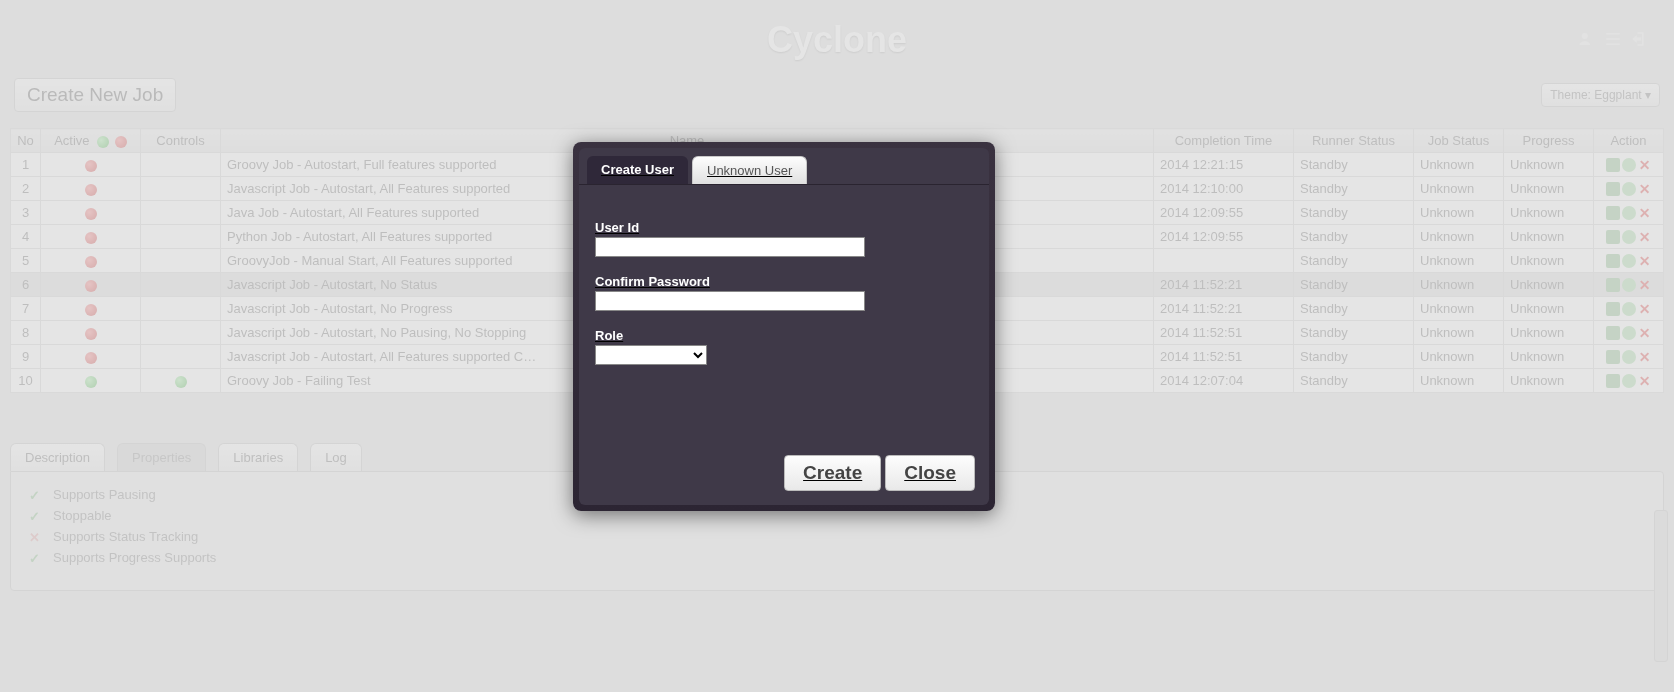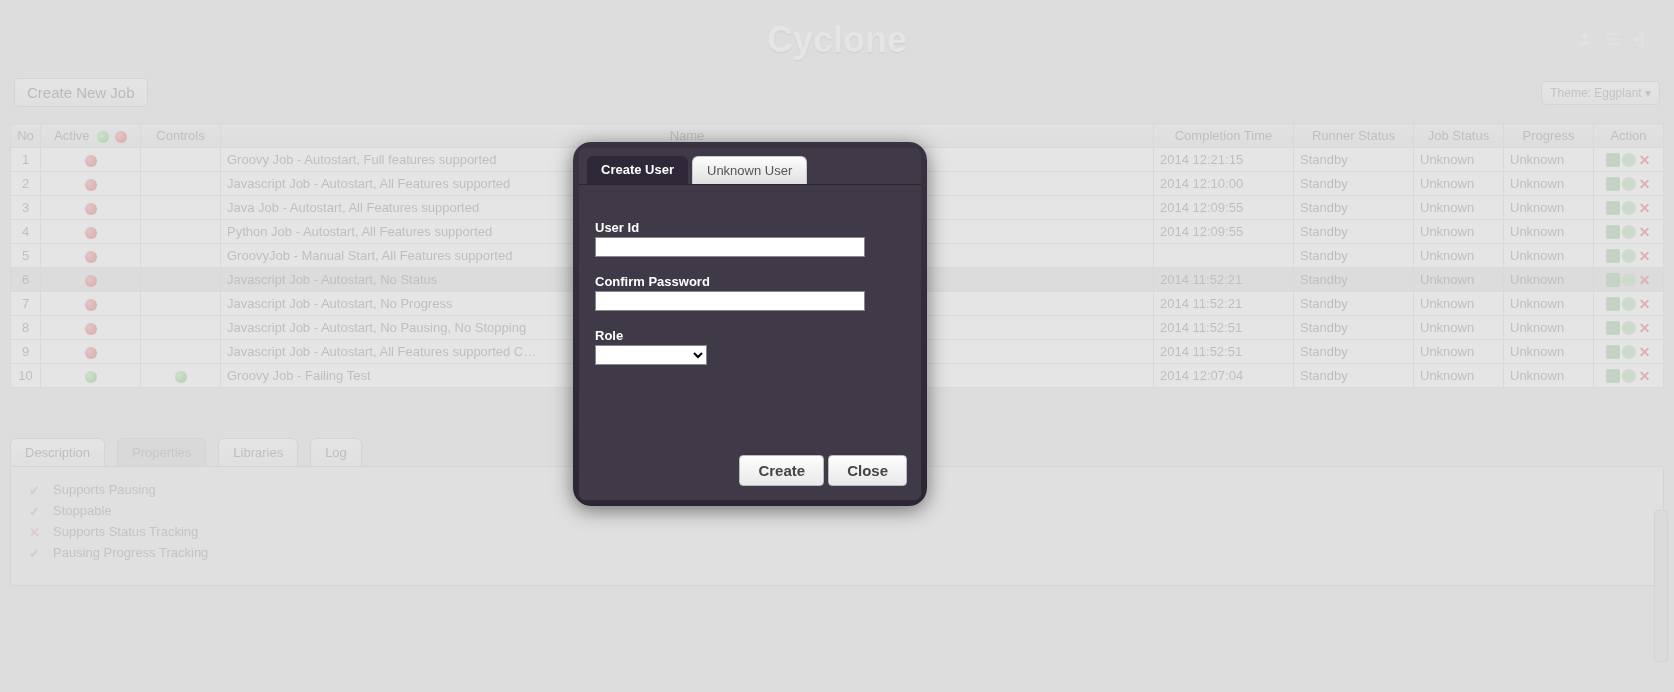--- a/index.html
+++ b/index.html
@@ -9,21 +9,21 @@
   .overlay { position: absolute; inset: 0; background: rgba(220,220,220,0.75); z-index: 50; pointer-events: none; }
 
   .page { position: absolute; inset: 0; padding: 10px; }
 
   .title-bar { position: relative; height: 60px; display: flex; align-items: center; justify-content: center; }
   .title-bar h1 { color: #fff; font-size: 36px; font-weight: bold; text-shadow: 0 1px 2px rgba(0,0,0,.3); }
   .title-icons { position: absolute; right: 16px; top: 20px; display: flex; gap: 8px; }
   .title-icons .icon { width: 18px; height: 18px; display: inline-block; opacity: .6; }
 
   .toolbar { display: flex; justify-content: space-between; align-items: center; padding: 8px 4px 16px 4px; }
-  .btn { background: linear-gradient(#fdfdfd,#e9e9e9); border: 1px solid #bbb; border-radius: 4px; padding: 5px 12px; font-size: 15px; color: #555; cursor: pointer; }
+  .btn { background: linear-gradient(#fdfdfd,#e9e9e9); border: 1px solid #bbb; border-radius: 4px; padding: 5px 12px; font-size: 19px; color: #555; cursor: pointer; }
   .theme-sel { background: linear-gradient(#fdfdfd,#e9e9e9); border: 1px solid #bbb; border-radius: 4px; padding: 4px 8px; font-size: 12px; color: #777; }
 
   table.jobs { width: 100%; border-collapse: collapse; background: #fff; }
   table.jobs th, table.jobs td { border: 1px solid #d0d0d0; padding: 4px 6px; font-size: 13px; color: #666; text-align: left; white-space: nowrap; }
   table.jobs th { background: linear-gradient(#f0f0f0,#e0e0e0); font-weight: normal; text-align: center; }
   table.jobs td.center { text-align: center; }
   table.jobs tr.selected td { background: #dcdcdc; }
   .col-no { width: 30px; }
   .col-active { width: 100px; text-align:center; }
   .col-controls { width: 80px; }
@@ -51,21 +51,21 @@
   .bcontent { border:1px solid #bbb; background:#ececec; padding:12px 18px; min-height:120px; border-radius:0 4px 4px 4px; }
   .prop-line { display:flex; align-items:center; gap:10px; padding:3px 0; color:#777; font-size:13px; }
   .chk { width:14px; height:14px; display:inline-block; }
   .chk.ok::before { content:"✓"; color:#7db87d; font-weight:bold; }
   .chk.no::before { content:"✕"; color:#d99; font-weight:bold; }
 
   
   .vscroll { position:absolute; right:6px; top:510px; bottom:30px; width:14px; background:#d5d5d5; border:1px solid #bbb; border-radius:3px; }
 
   
-  .modal { position: absolute; left: 573px; top: 142px; width: 354px; z-index: 100; background: linear-gradient(#3a3240,#2c2533); border-radius: 18px; box-shadow: 0 4px 20px rgba(0,0,0,.5); padding: 6px; }
+  .modal { position: absolute; left: 573px; top: 142px; width: 422px; z-index: 100; background: linear-gradient(#3a3240,#2c2533); border-radius: 8px; box-shadow: 0 4px 20px rgba(0,0,0,.5); padding: 6px; text-decoration: underline; }
   .modal-inner { background: #3f3948; border-radius: 6px; padding: 0; }
   .modal-tabs { display:flex; padding: 8px 8px 0 8px; gap:4px; border-bottom: 1px solid #2a2430; }
   .mtab { padding: 6px 14px; border-radius: 6px 6px 0 0; font-size: 13px; cursor:pointer; }
   .mtab.active { background: #2f2839; color: #fff; font-weight: bold; }
   .mtab.inactive { background: linear-gradient(#fdfdfd,#e0e0e0); color:#555; border:1px solid #c9c9c9; border-bottom:none; }
   .modal-body { padding: 18px 16px 8px 16px; min-height: 260px; }
   .form-row { margin-bottom: 12px; }
   .form-row label { display:block; color:#fff; font-size:13px; font-weight:bold; margin-bottom:2px;margin-top:17px; }
   .form-row input[type=text], .form-row input[type=password] { width: 270px; height: 20px; background:#fff; border:1px solid #888; font-size:13px; padding:0 2px; }
   .form-row select { width: 112px; height: 20px; background:#fff; border:1px solid #888; font-size:12px; }
@@ -312,21 +312,21 @@
         <div class="prop-line">
           <span class="chk ok"></span>
           <span>Stoppable</span>
         </div>
         <div class="prop-line">
           <span class="chk no"></span>
           <span>Supports Status Tracking</span>
         </div>
         <div class="prop-line">
           <span class="chk ok"></span>
-          <span>Pausing Progress Tracking</span>
+          <span>Supports Progress Supports</span>
         </div>
       </div>
   </div>
 
   <div class="vscroll"></div>
 
 </div>
 
 <div class="overlay"></div>
 

